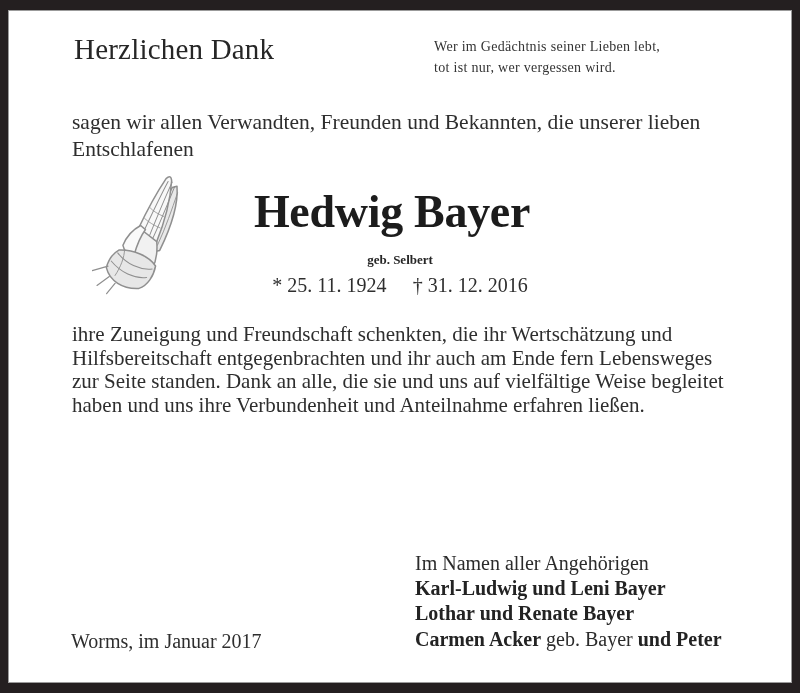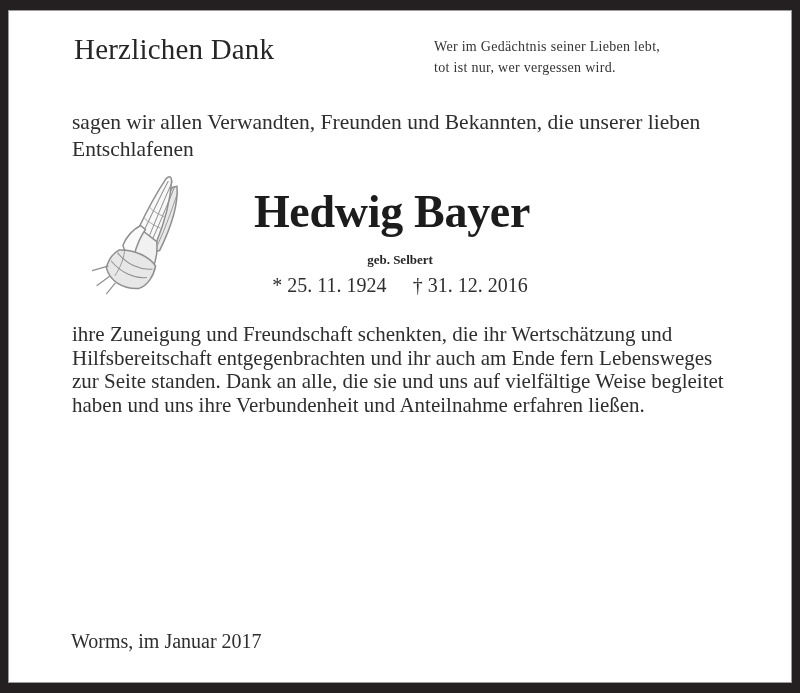--- a/index.html
+++ b/index.html
@@ -121,16 +121,24 @@
   <div class="maiden">geb. Selbert</div>
 
   <div class="dates">
     <span class="birth">* 25. 11. 1924</span><span class="death">† 31. 12. 2016</span>
   </div>
 
   <div class="bodytext">
     <p>ihre Zuneigung und Freundschaft schenkten, die ihr Wertschätzung und Hilfsbereitschaft entgegenbrachten und ihr auch am Ende fern Lebensweges zur Seite standen. Dank an alle, die sie und uns auf vielfältige Weise begleitet haben und uns ihre Verbundenheit und Anteilnahme erfahren ließen.</p>
   </div>
 
+  <div class="signature">
+    <div class="sig-regular">Im Namen aller Angehörigen</div>
+    <div class="sig-bold">Karl-Ludwig und Leni Bayer</div>
+    <div class="sig-bold">Lothar und Renate Bayer</div>
+    <div>
+      <span class="sig-bold">Carmen Acker</span><span class="sig-regular"> geb. Bayer </span><span class="sig-bold">und Peter</span>
+    </div>
+  </div>
 
   <div class="place-date">Worms, im Januar 2017</div>
 
 </div>
 
 </body></html>

